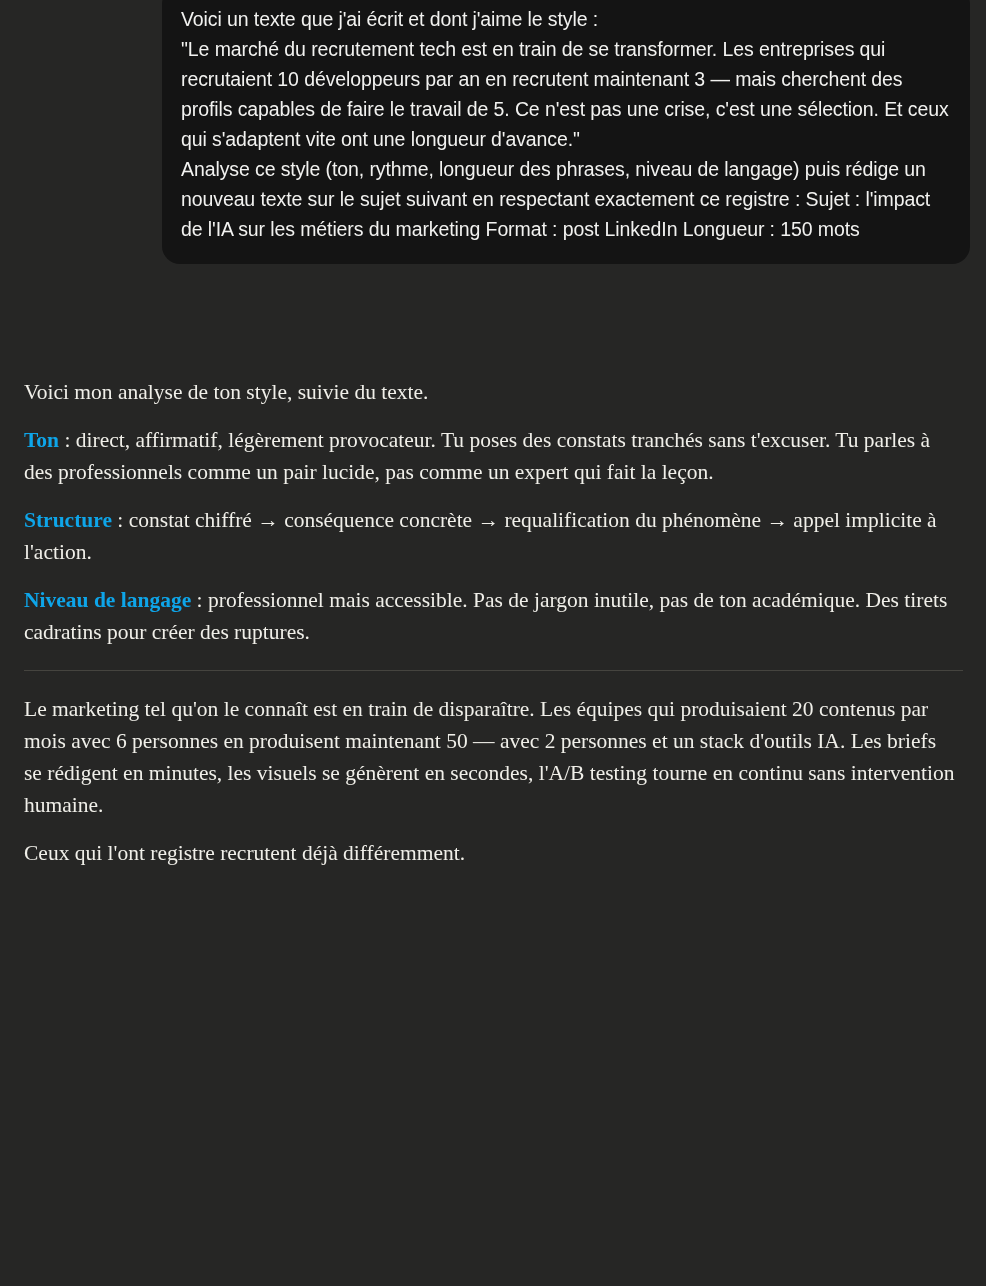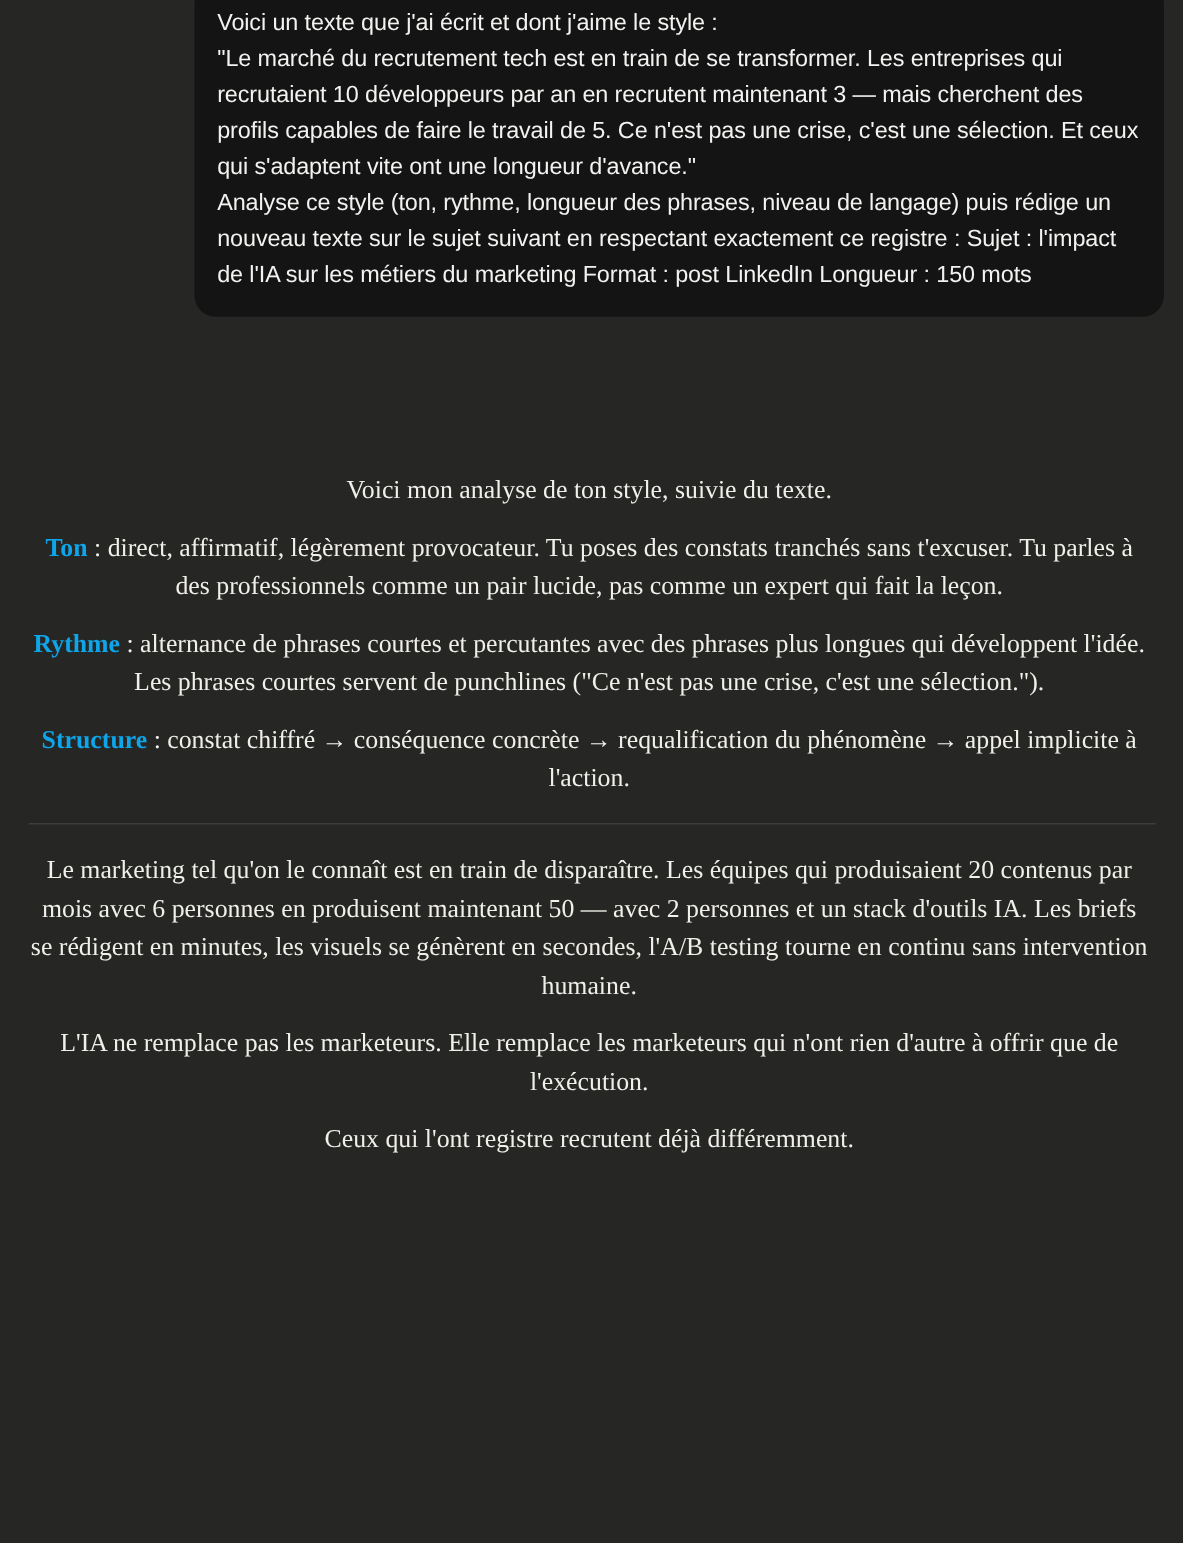--- a/index.html
+++ b/index.html
@@ -41,27 +41,26 @@
     letter-spacing: -0.1px;
     font-weight: 400;
     white-space: pre-wrap;
     word-break: normal;
     overflow-wrap: break-word;
   }
 
   
   .assistant {
     position: absolute;
-    top: 392px;
+    top: 376px;
     left: 0;
     width: 986px;
     padding: 0 24px 0 24px;
     font-family: "Liberation Serif", "DejaVu Serif", serif;
     color: #f0efe9;
-    text-align: center;
   }
 
   .assistant p {
     font-size: 21.5px;
     line-height: 32px;
     margin: 0 0 16px 0;
     color: #f0efe9;
     max-width: 934px;
   }
 
@@ -93,27 +92,26 @@
 "Le marché du recrutement tech est en train de se transformer. Les entreprises qui recrutaient 10 développeurs par an en recrutent maintenant 3 — mais cherchent des profils capables de faire le travail de 5. Ce n'est pas une crise, c'est une sélection. Et ceux qui s'adaptent vite ont une longueur d'avance."
 Analyse ce style (ton, rythme, longueur des phrases, niveau de langage) puis rédige un nouveau texte sur le sujet suivant en respectant exactement ce registre : Sujet : l'impact de l'IA sur les métiers du marketing Format : post LinkedIn Longueur : 150 mots</div>
   </div>
 
   <div class="assistant">
 
     <p class="lead">Voici mon analyse de ton style, suivie du texte.</p>
 
     <div id="analysis-section">
         <p><strong>Ton</strong><span> : </span><span>direct, affirmatif, légèrement provocateur. Tu poses des constats tranchés sans t'excuser. Tu parles à des professionnels comme un pair lucide, pas comme un expert qui fait la leçon.</span></p>
-        <p><strong>Rythme</strong><span> : </span><span>alternance de phrases courtes et percutantes avec des phrases plus longues qui développent l'idée. Les phrases courtes servent de punchlines ("Ce n'est pas une crise, c'est une sélection.").</span></p>
         <p><strong>Structure</strong><span> : </span><span>constat chiffré → conséquence concrète → requalification du phénomène → appel implicite à l'action.</span></p>
+        <p><strong>Niveau de langage</strong><span> : </span><span>professionnel mais accessible. Pas de jargon inutile, pas de ton académique. Des tirets cadratins pour créer des ruptures.</span></p>
       </div>
 
     <hr class="divider">
 
     <div class="post" id="post-section">
         <p>Le marketing tel qu'on le connaît est en train de disparaître. Les équipes qui produisaient 20 contenus par mois avec 6 personnes en produisent maintenant 50 — avec 2 personnes et un stack d'outils IA. Les briefs se rédigent en minutes, les visuels se génèrent en secondes, l'A/B testing tourne en continu sans intervention humaine.</p>
-        <p>L'IA ne remplace pas les marketeurs. Elle remplace les marketeurs qui n'ont rien d'autre à offrir que de l'exécution.</p>
         <p>Ceux qui l'ont registre recrutent déjà différemment.</p>
       </div>
 
   </div>
 
 </div>
 
 </body></html>

